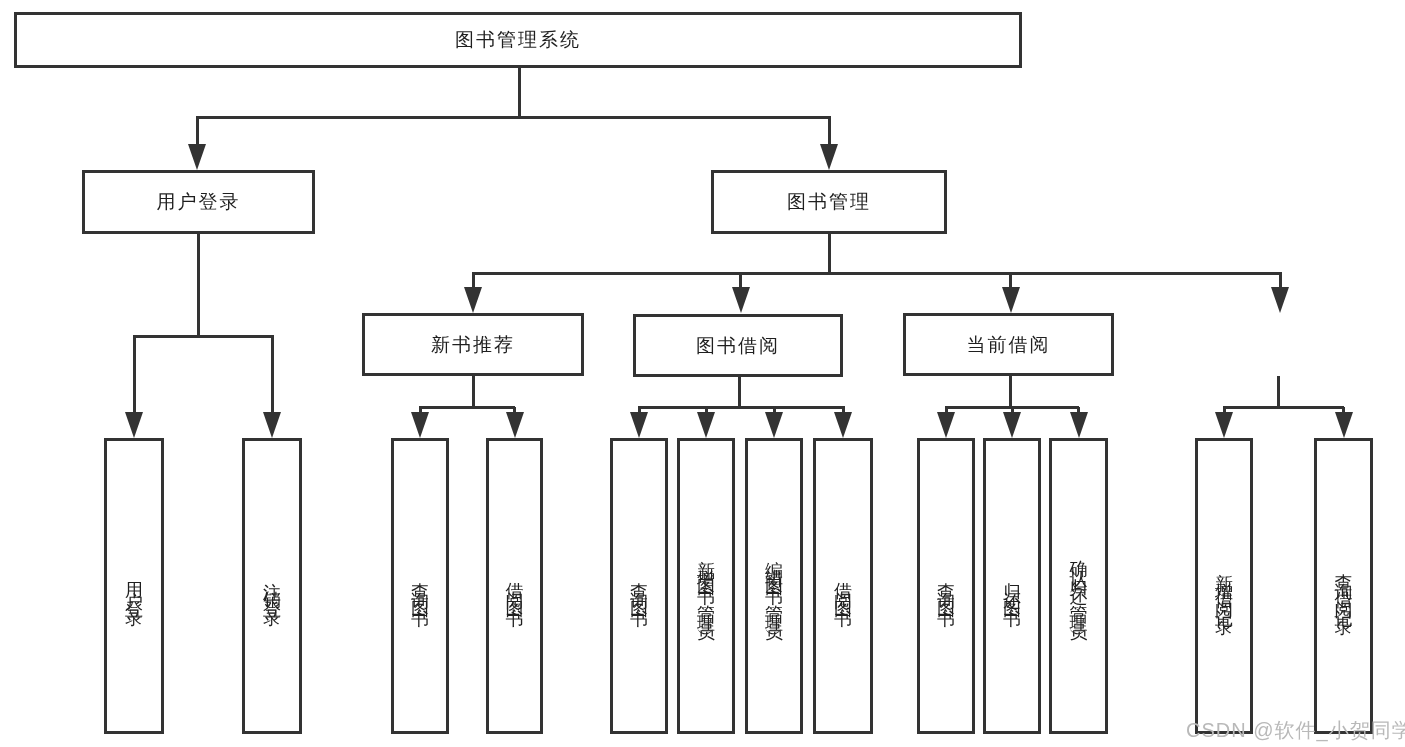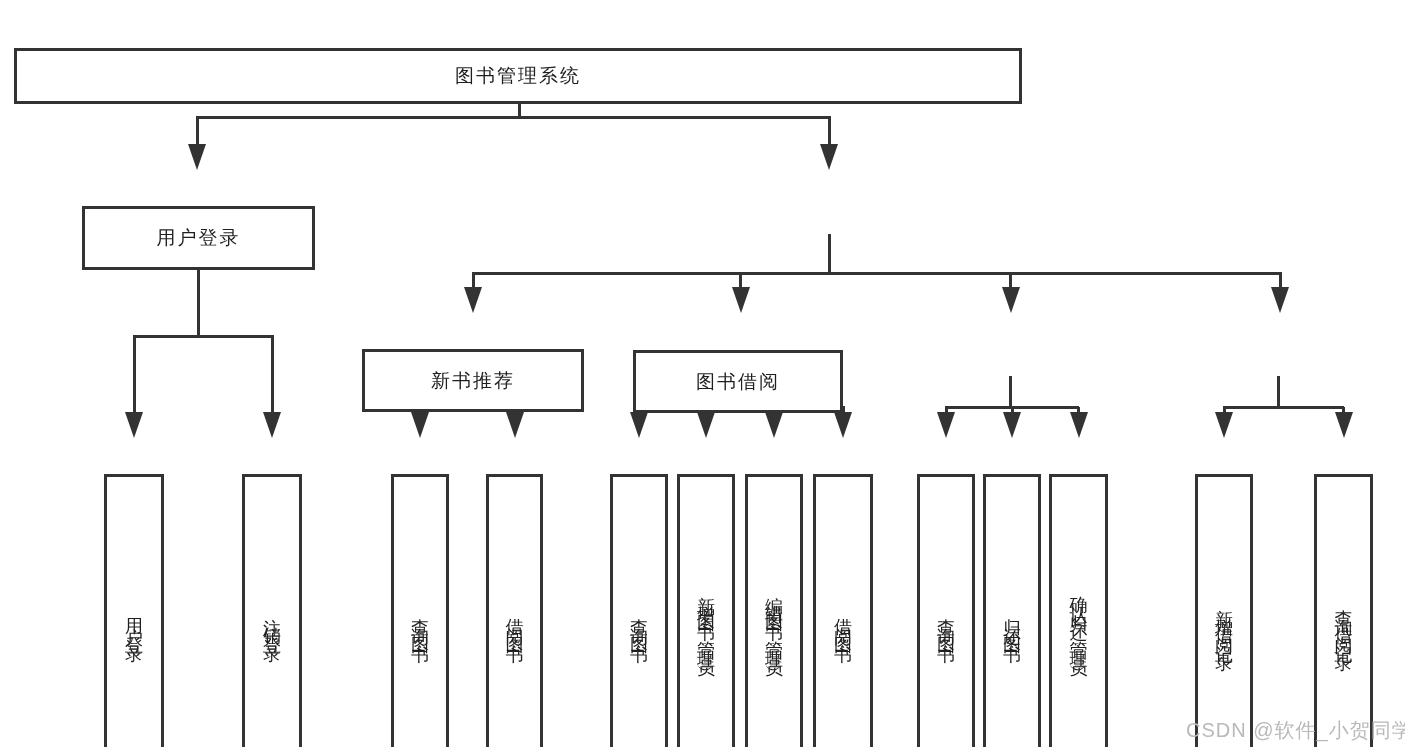--- a/index.html
+++ b/index.html
@@ -17,21 +17,20 @@
     overflow:hidden;
   }
   .box{
     position:absolute;
     box-sizing:border-box;
     border:3px solid var(--line);
     background:#ffffff;
     display:flex;align-items:center;justify-content:center;
     color:var(--text);
     z-index:2;
-    margin-top:36px;
   }
   .lvl{font-size:19px;letter-spacing:2px;}
   .root{font-size:19px;letter-spacing:2px;}
   .leaf{z-index:2;}
   .vtext{
     writing-mode:vertical-rl;
     text-orientation:mixed;
     font-size:18px;
     letter-spacing:9px;
     color:var(--text);
@@ -67,20 +66,23 @@
   <div class="v" style="left:517.5px;top:68px;height:49px"></div>
   <div class="h" style="left:195.5px;top:115.5px;width:635px"></div>
   <div class="v" style="left:195.5px;top:117px;height:28px"></div>
   <div class="ah" style="left:188px;top:144px"></div>
   <div class="v" style="left:827.5px;top:117px;height:28px"></div>
   <div class="ah" style="left:820px;top:144px"></div>
 
   <div class="box lvl" style="left:82px;top:170px;width:233px;height:64px">
     <span>用户登录</span>
   </div>
+  <div class="box lvl" style="left:711px;top:170px;width:236px;height:64px">
+    <span>图书管理</span>
+  </div>
 
   <div class="v" style="left:197px;top:234px;height:102px"></div>
   <div class="h" style="left:132.5px;top:334.5px;width:141px"></div>
   <div class="v" style="left:132.5px;top:336px;height:77px"></div>
   <div class="ah" style="left:125px;top:412px"></div>
   <div class="v" style="left:270.5px;top:336px;height:77px"></div>
   <div class="ah" style="left:263px;top:412px"></div>
 
   <div class="v" style="left:827.5px;top:234px;height:40px"></div>
   <div class="h" style="left:471.5px;top:271.5px;width:810px"></div>
@@ -91,20 +93,23 @@
   <div class="v" style="left:1009px;top:273px;height:16px"></div>
   <div class="ah" style="left:1001.5px;top:287px"></div>
   <div class="v" style="left:1278.5px;top:273px;height:16px"></div>
   <div class="ah" style="left:1271px;top:287px"></div>
 
   <div class="box lvl" style="left:633px;top:314px;width:210px;height:63px">
     <span>图书借阅</span>
   </div>
   <div class="box lvl" style="left:362px;top:313px;width:222px;height:63px">
     <span>新书推荐</span>
+  </div>
+  <div class="box lvl" style="left:903px;top:313px;width:211px;height:63px">
+    <span>当前借阅</span>
   </div>
 
   <div class="v" style="left:471.5px;top:376px;height:31px"></div>
   <div class="h" style="left:418.5px;top:405.5px;width:96px"></div>
   <div class="v" style="left:418.5px;top:407px;height:7px"></div>
   <div class="ah" style="left:411px;top:412px"></div>
   <div class="v" style="left:513px;top:407px;height:7px"></div>
   <div class="ah" style="left:505.5px;top:412px"></div>
 
   <div class="v" style="left:737.5px;top:377px;height:30px"></div>

